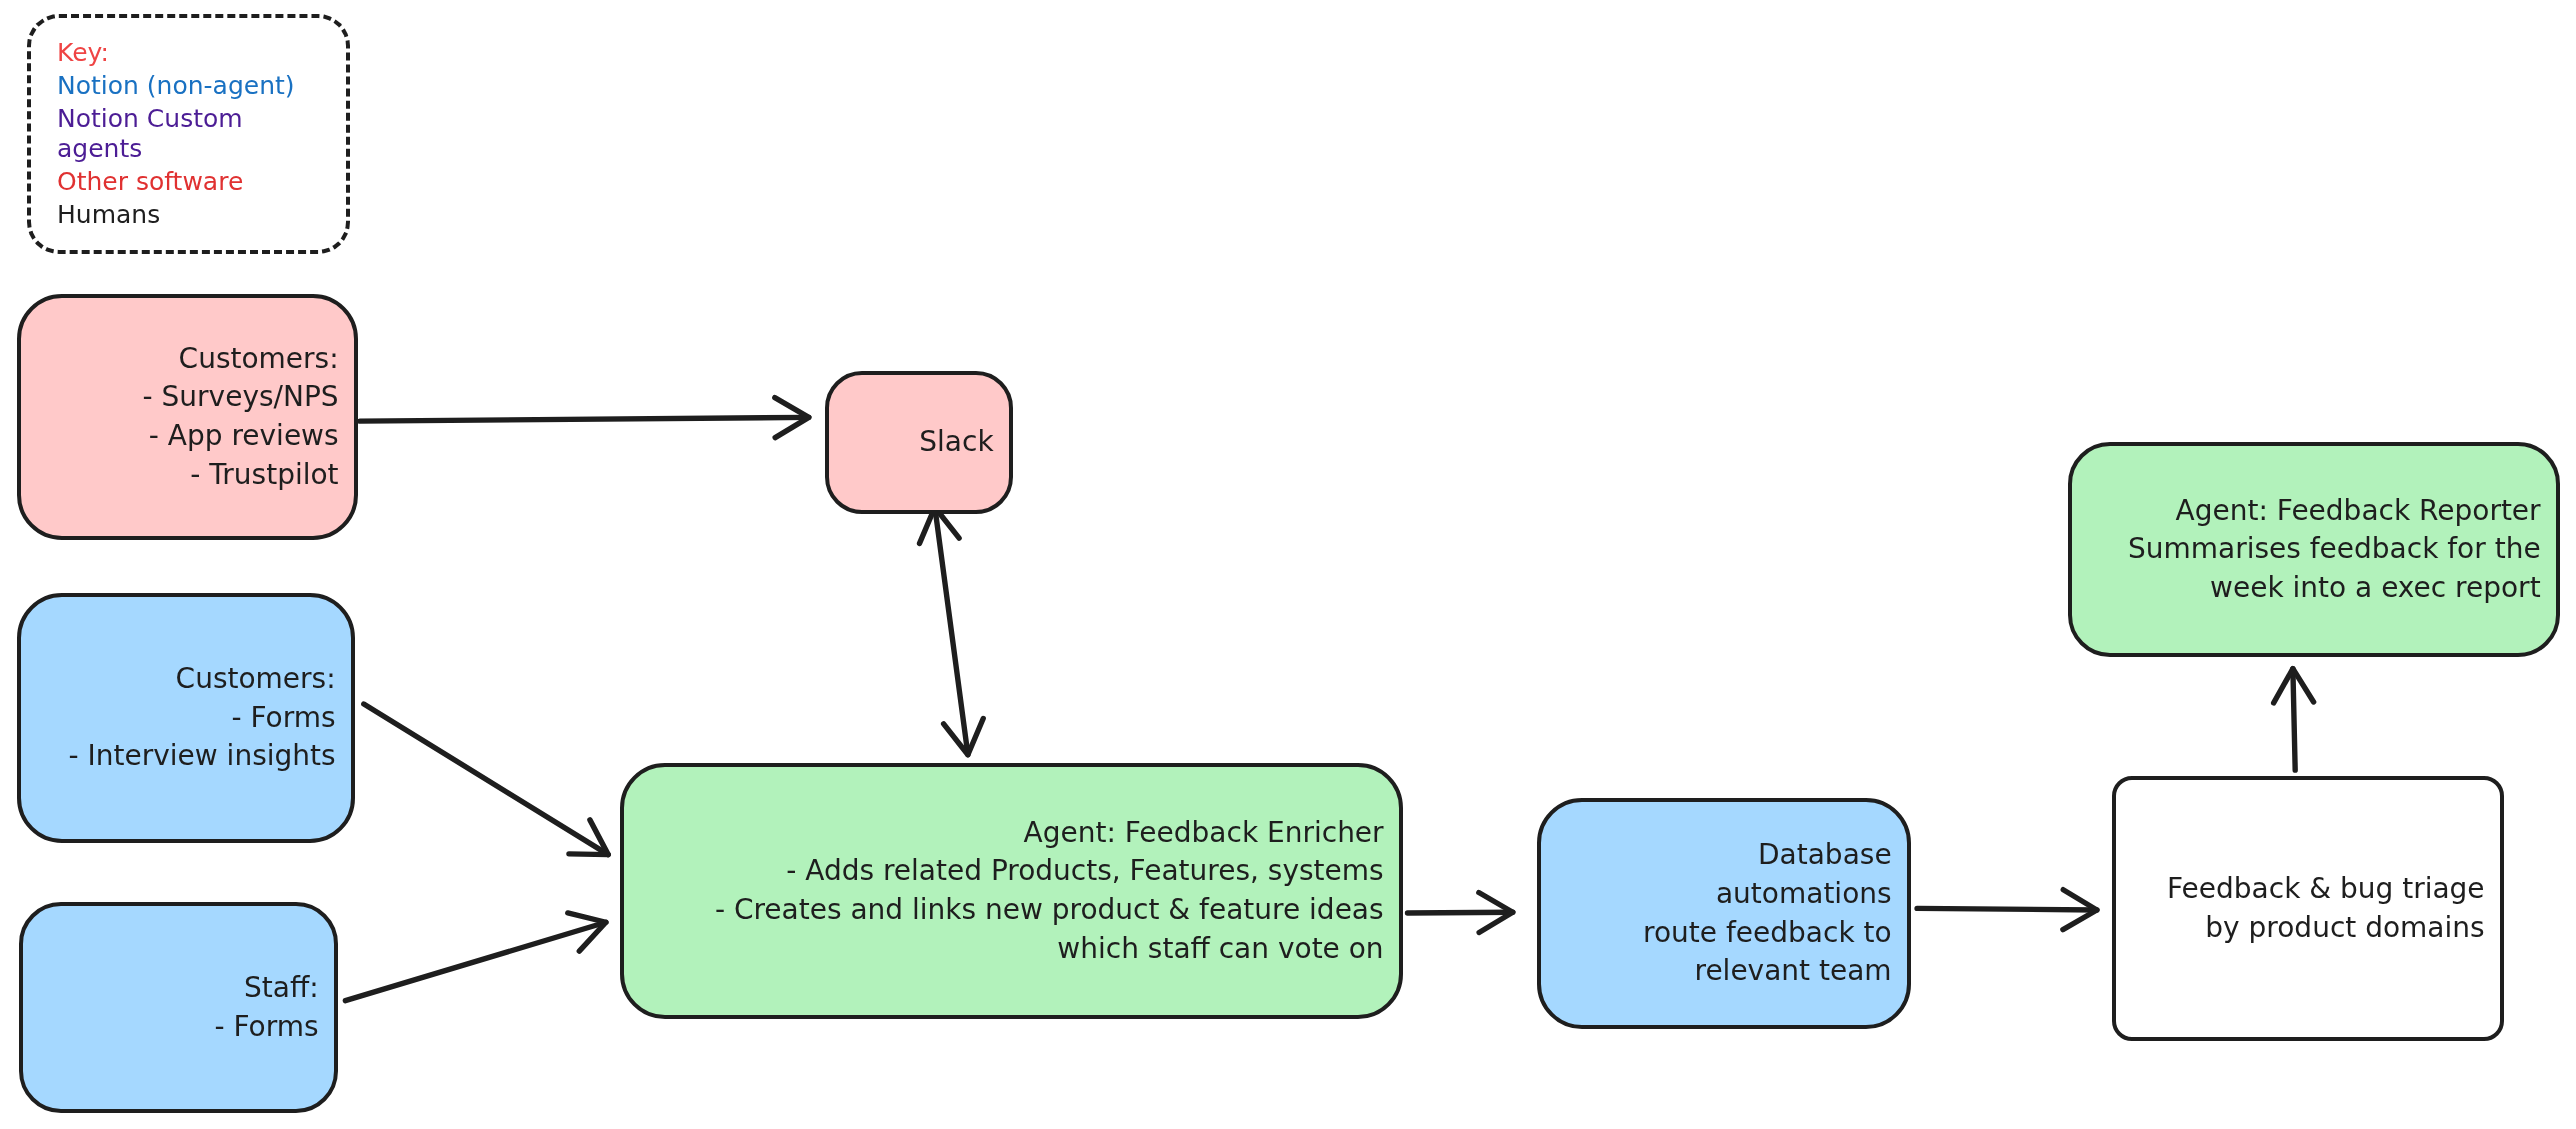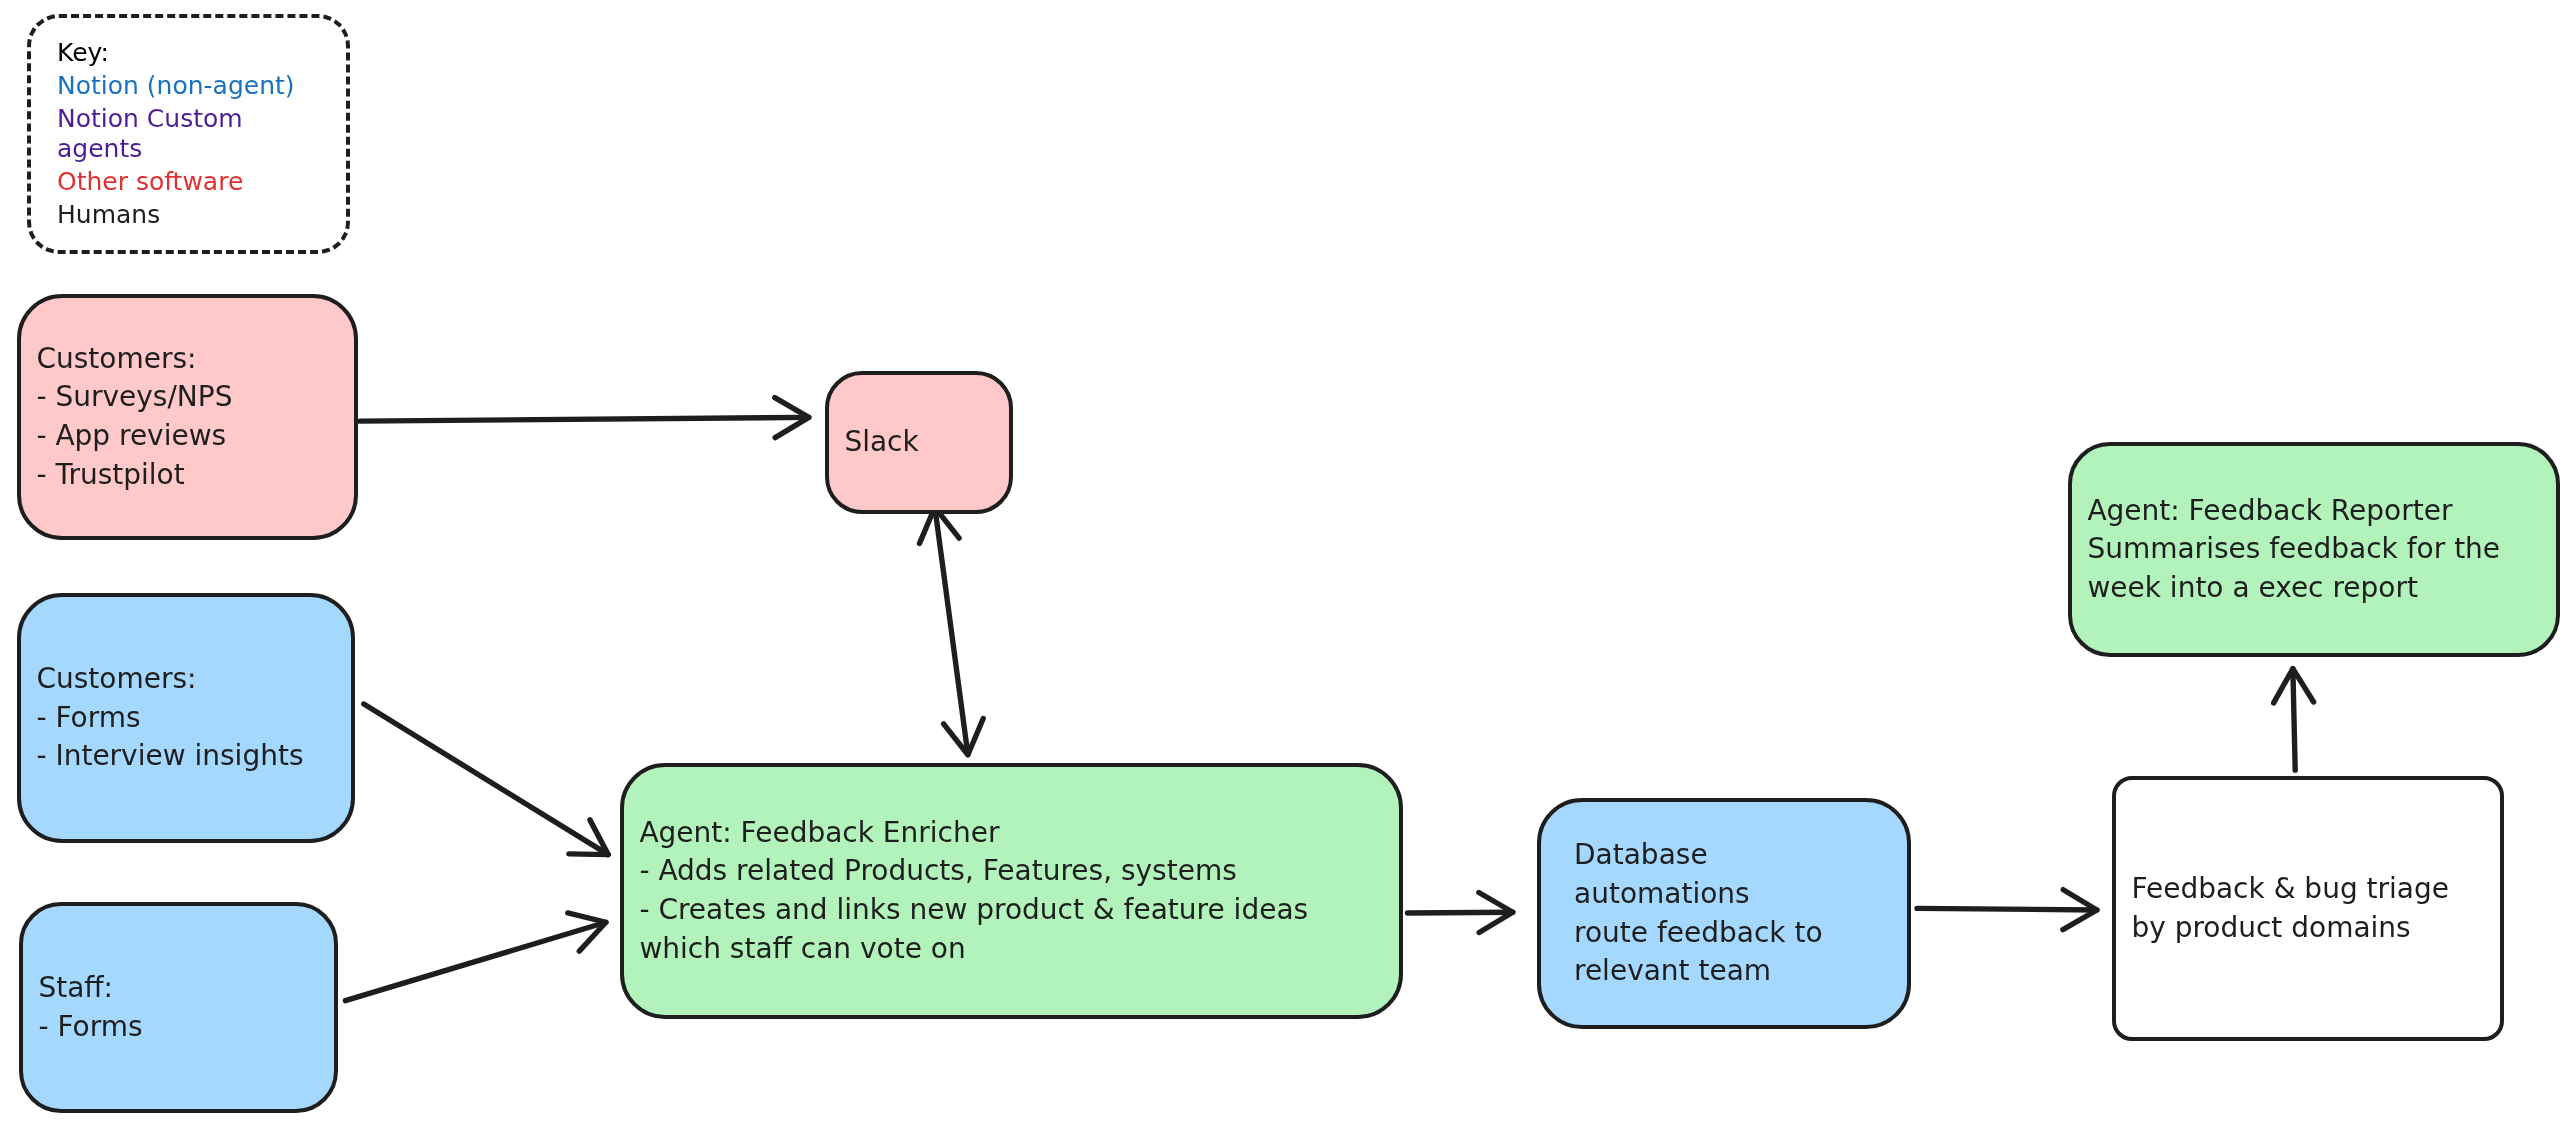--- a/index.html
+++ b/index.html
@@ -25,21 +25,21 @@
   }
   .node {
     position: absolute;
     box-sizing: border-box;
     border: 4.6px solid #1e1e1e;
     border-radius: 40px;
     display: flex;
     flex-direction: column;
     align-items: center;
     justify-content: center;
-    text-align: left;
+    text-align: right;
     font-size: 28px;
     line-height: 1.38;
     padding: 7.7px 15.4px;
   }
   .fill-red   { background: #ffc9c9; }
   .fill-blue  { background: #a5d8ff; }
   .fill-green { background: #b2f2bb; }
   .fill-white { background: #ffffff; }
 
   .legend {
@@ -52,21 +52,21 @@
     border: 4.6px dashed #1e1e1e;
     border-radius: 32px;
     background: #ffffff;
     padding: 20px 26px;
     display: flex;
     flex-direction: column;
     justify-content: space-between;
     font-size: 25px;
     line-height: 1.2;
   }
-  .legend-title { color: #000000; }
+  .legend-title { color: #ef4444; }
   .c-blue  { color: #1971c2; }
   .c-green { color: #4c1d95; }
   .c-red   { color: #e03131; }
   .c-black { color: #1e1e1e; }
 
   .node .line { width: 100%; }
 </style>
 </head>
 <body>
 

